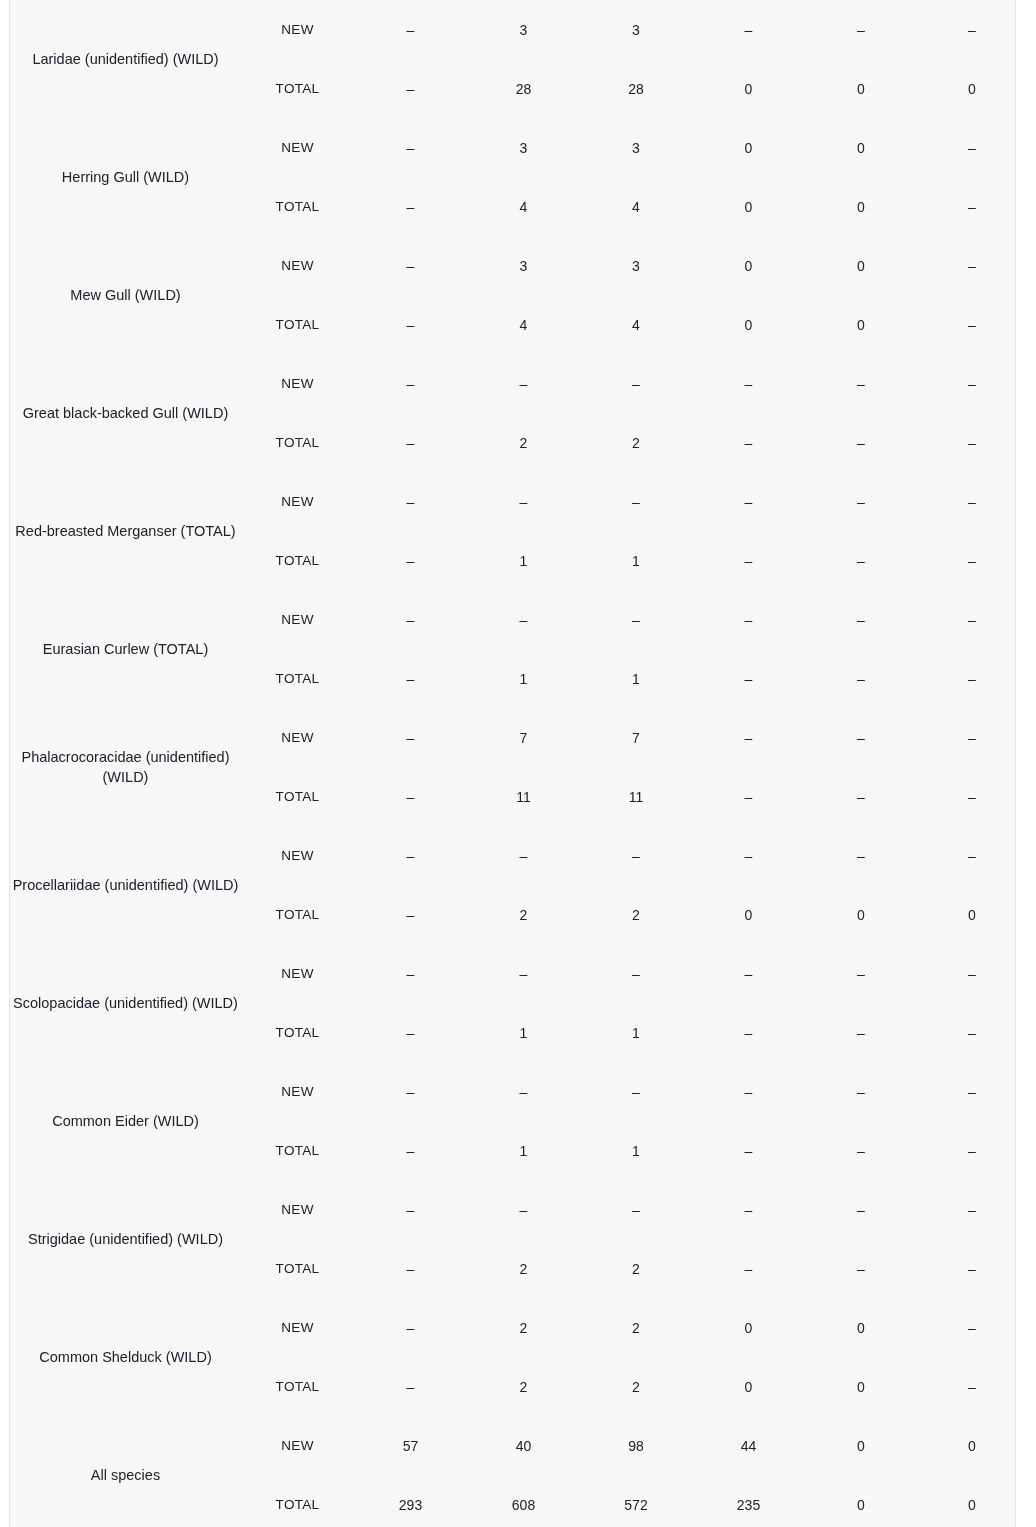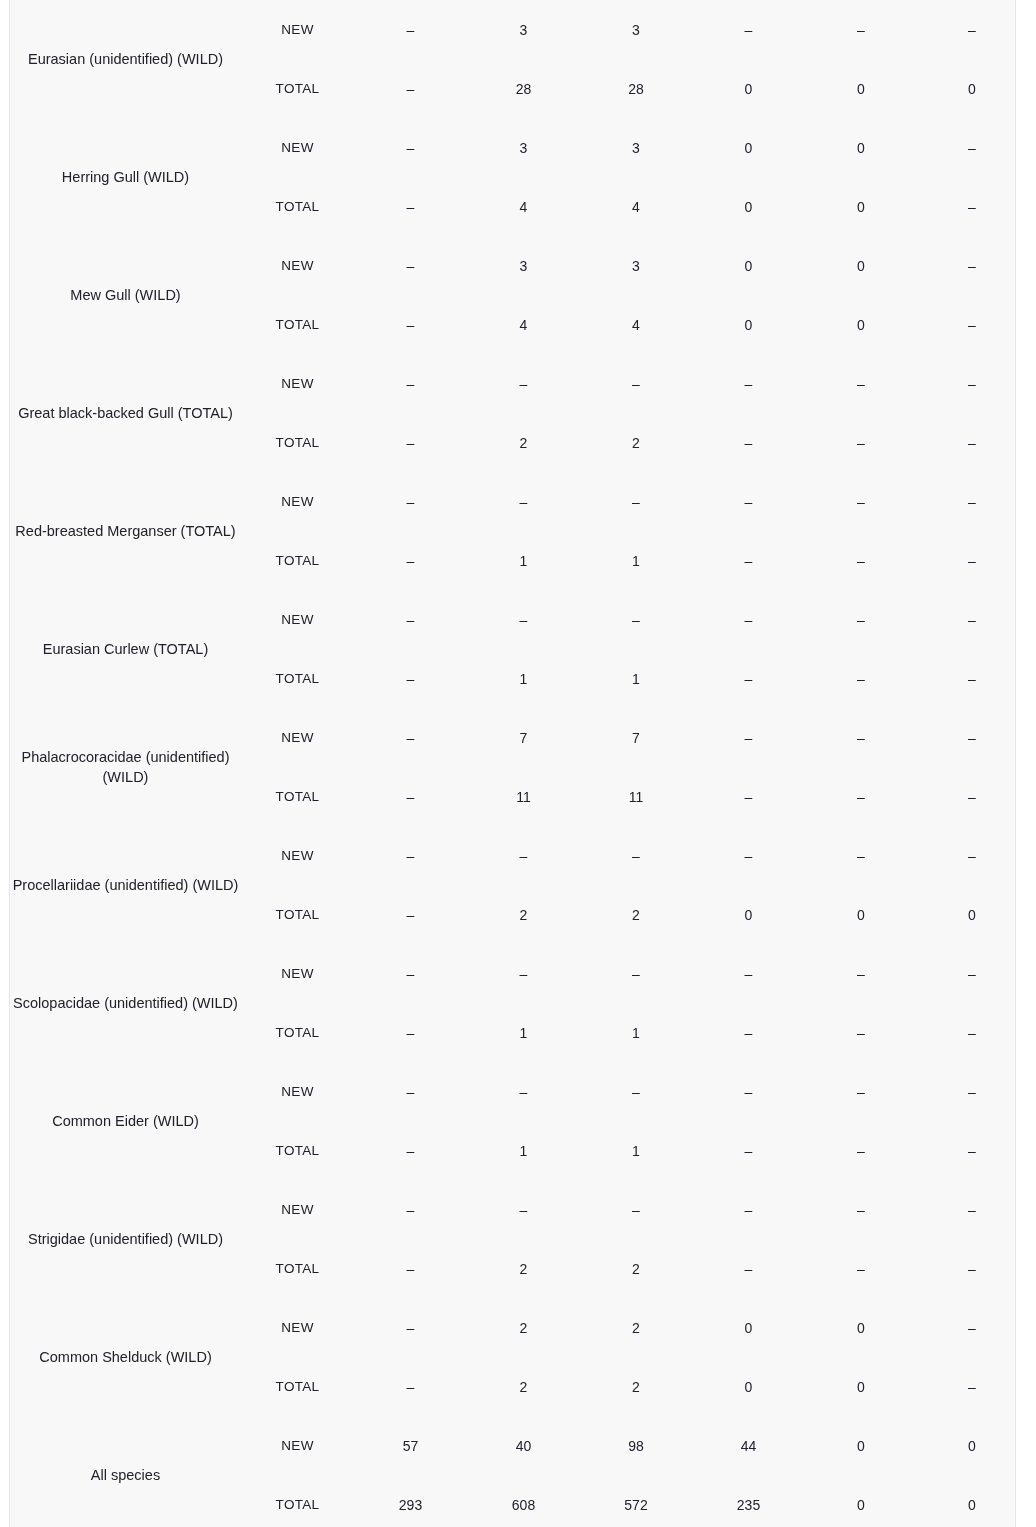--- a/index.html
+++ b/index.html
@@ -86,21 +86,21 @@
           <col class="c-metric">
           <col class="c-d1">
           <col class="c-d2">
         <col class="c-d3">
           <col class="c-d4">
           <col class="c-d5">
           <col class="c-d6">
       </colgroup>
       <tbody id="table-body">
           <tr class="row-new">
-            <td class="species-name" rowspan="2">Eurasian (unidentified) (WILD)</td>
+            <td class="species-name" rowspan="2">Laridae (unidentified) (WILD)</td>
             <td class="metric-label">NEW</td>
             <td class="value">–</td>
             <td class="value">3</td>
             <td class="value">3</td>
             <td class="value">–</td>
             <td class="value">–</td>
             <td class="value">–</td>
           </tr>
           <tr class="row-total">
             <td class="metric-label">TOTAL</td>
@@ -143,21 +143,21 @@
           <tr class="row-total">
             <td class="metric-label">TOTAL</td>
             <td class="value">–</td>
             <td class="value">4</td>
             <td class="value">4</td>
             <td class="value">0</td>
             <td class="value">0</td>
             <td class="value">–</td>
           </tr>
           <tr class="row-new">
-            <td class="species-name" rowspan="2">Great black-backed Gull (TOTAL)</td>
+            <td class="species-name" rowspan="2">Great black-backed Gull (WILD)</td>
             <td class="metric-label">NEW</td>
             <td class="value">–</td>
             <td class="value">–</td>
             <td class="value">–</td>
             <td class="value">–</td>
             <td class="value">–</td>
             <td class="value">–</td>
           </tr>
           <tr class="row-total">
             <td class="metric-label">TOTAL</td>

